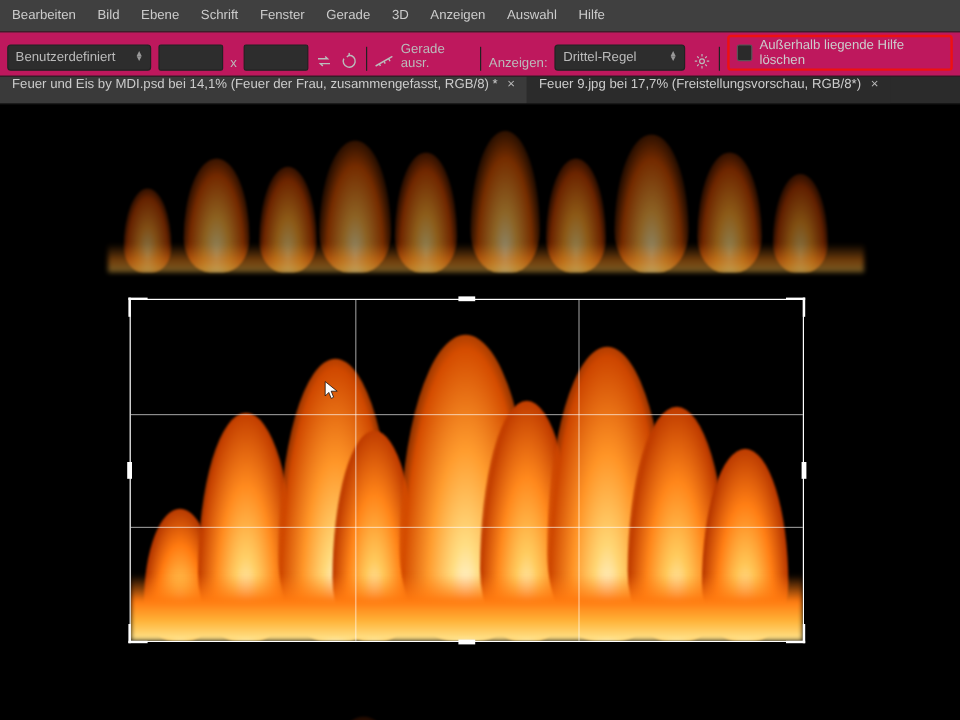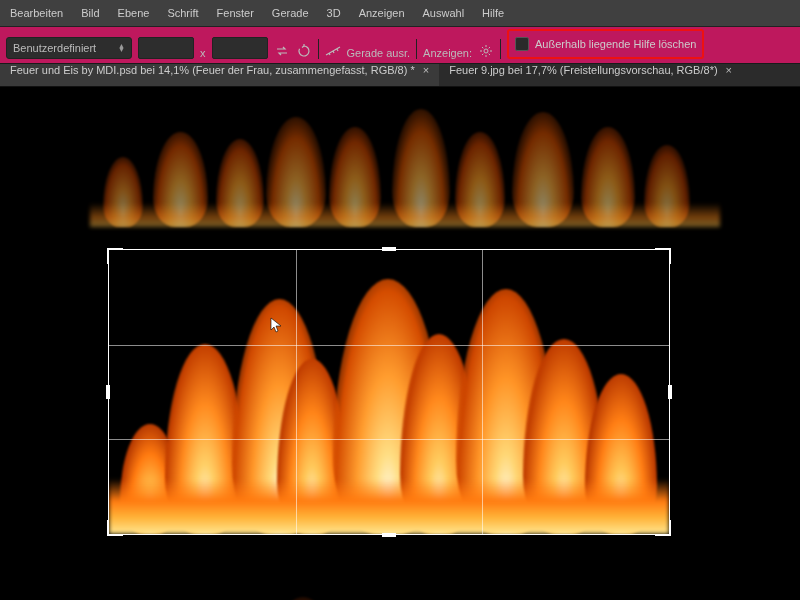--- a/index.html
+++ b/index.html
@@ -75,20 +75,27 @@
   </div>
   <div style="width:1px;height:20px;background:#222"></div>
   <div class="icon">
     <svg width="16" height="14" viewBox="0 0 16 14">
         <path d="M1 11L15 3M4 9l1 2M8 7l1 2M12 5l1 2" stroke="#bbb" stroke-width="1.2" fill="none"></path>
       </svg>
   </div>
   <span class="opttxt">Gerade ausr.</span>
   <div style="width:1px;height:20px;background:#222"></div>
   <span class="opttxt">Anzeigen:</span>
+  <div class="select" style="width:100px">
+    <span>Drittel-Regel</span>
+    <span class="arrows">
+        <span>▲</span>
+        <span>▼</span>
+      </span>
+  </div>
   <div class="icon">
     <svg width="14" height="14" viewBox="0 0 14 14">
         <circle cx="7" cy="7" r="2" fill="none" stroke="#bbb"></circle>
         <path d="M7 1v2M7 11v2M1 7h2M11 7h2M3 3l1.3 1.3M9.7 9.7L11 11M11 3L9.7 4.3M4.3 9.7L3 11" stroke="#bbb"></path>
       </svg>
   </div>
   <div style="width:1px;height:20px;background:#222"></div>
   <div class="annot">
     <div class="chk"></div>
     <span>Außerhalb liegende Hilfe löschen</span>

